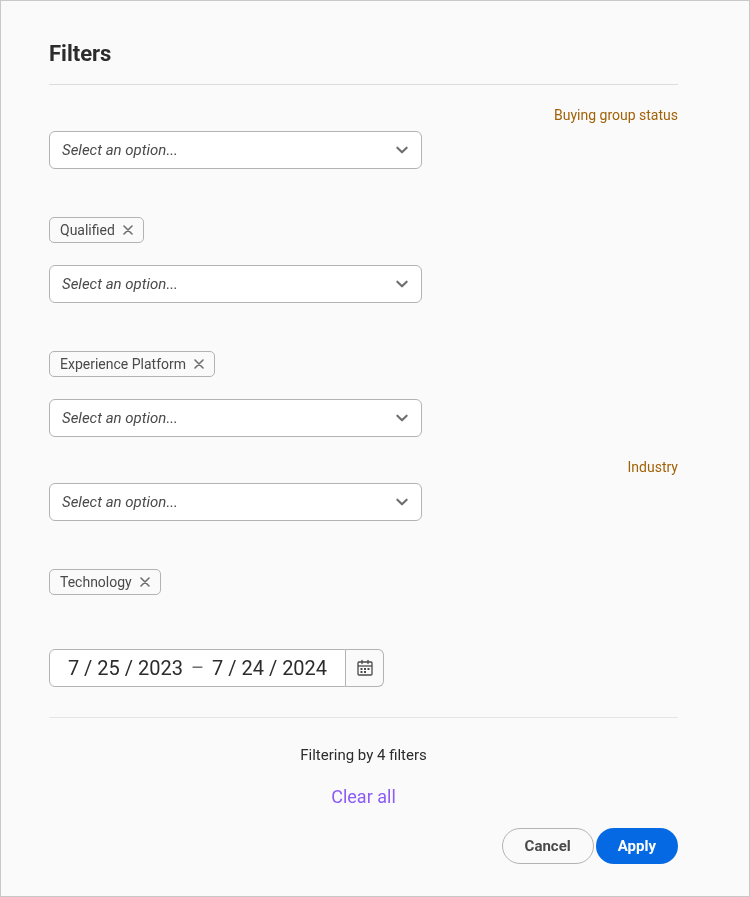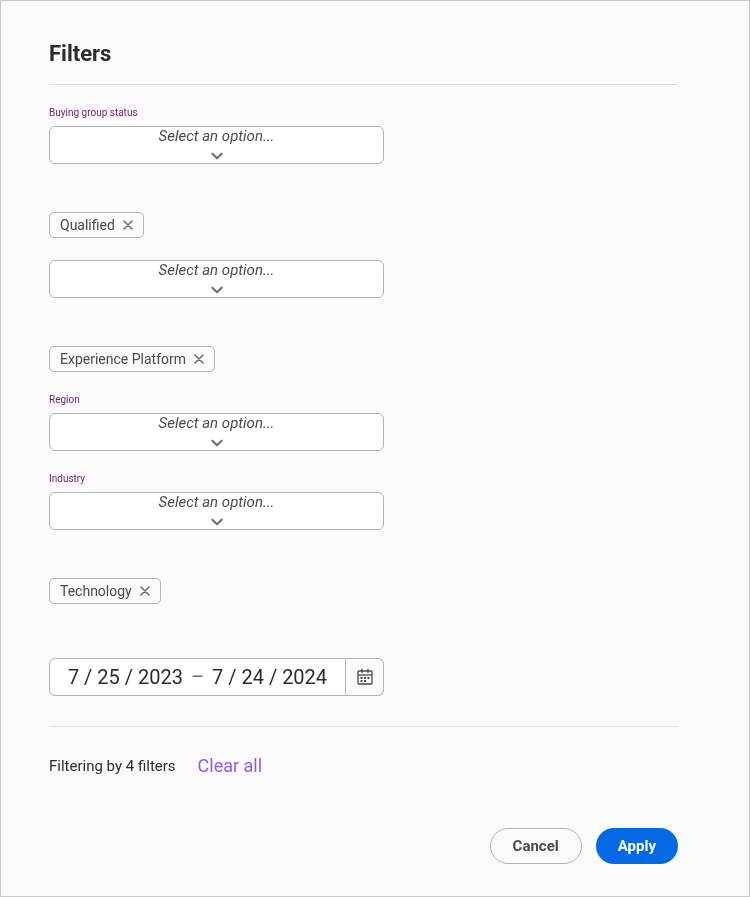--- a/index.html
+++ b/index.html
@@ -30,37 +30,37 @@
     }
     .divider {
       border: none;
       border-top: 1px solid #dcdcdc;
       margin: 0 0 22px 0;
     }
     .field-group {
       margin-bottom: 22px;
     }
     .field-label {
-      font-size: 10px;
-      color: #701a75;
+      font-size: 14px;
+      color: #a16207;
       margin-bottom: 8px;
       display: block;
+      text-align: right;
     }
     .select {
-      width: 335px;
+      width: 373px;
       height: 38px;
       border: 1px solid #b3b3b3;
       border-radius: 6px;
       background: #ffffff;
       display: flex;
       align-items: center;
       justify-content: space-between;
       padding: 0 12px;
       cursor: pointer;
-      flex-direction: column;
     }
     .select-placeholder {
       font-style: italic;
       color: #4a4a4a;
       font-size: 15px;
     }
     .chevron-icon {
       width: 14px;
       height: 14px;
       flex-shrink: 0;
@@ -133,40 +133,41 @@
     }
     .divider-bottom {
       border: none;
       border-top: 1px solid #e5e5e5;
       margin: 30px 0 28px 0;
     }
     .filter-summary-row {
       display: flex;
       align-items: center;
       gap: 22px;
+      flex-direction: column;
     }
     .filter-summary {
       font-size: 15px;
       color: #2c2c2c;
     }
     .clear-all {
       font-size: 18px;
       color: #8b5cf6;
       cursor: pointer;
       background: none;
       border: none;
       font-family: inherit;
     }
     .spacer {
       flex: 1;
     }
     .button-row {
       display: flex;
       justify-content: flex-end;
-      gap: 14px;
+      gap: 2px;
     }
     .btn {
       height: 36px;
       padding: 0 22px;
       border-radius: 18px;
       font-size: 15px;
       font-weight: 700;
       cursor: pointer;
       font-family: inherit;
       display: flex;
@@ -220,21 +221,20 @@
       <span class="tag">
         <span class="tag-label">Experience Platform</span>
         <svg class="close-icon" viewBox="0 0 10 10">
             <path d="M1 1 L9 9 M9 1 L1 9" stroke="#6e6e6e" stroke-width="1.6" stroke-linecap="round"></path>
           </svg>
       </span>
     </div>
   </div>
 
   <div class="field-group">
-    <label class="field-label">Region</label>
     <div class="select">
       <span class="select-placeholder">Select an option...</span>
       <svg class="chevron-icon" viewBox="0 0 12 12">
           <path d="M2 4 L6 8 L10 4" fill="none" stroke="#6e6e6e" stroke-width="1.8" stroke-linecap="round" stroke-linejoin="round"></path>
         </svg>
     </div>
   </div>
 
   <div class="field-group">
     <label class="field-label">Industry</label>

